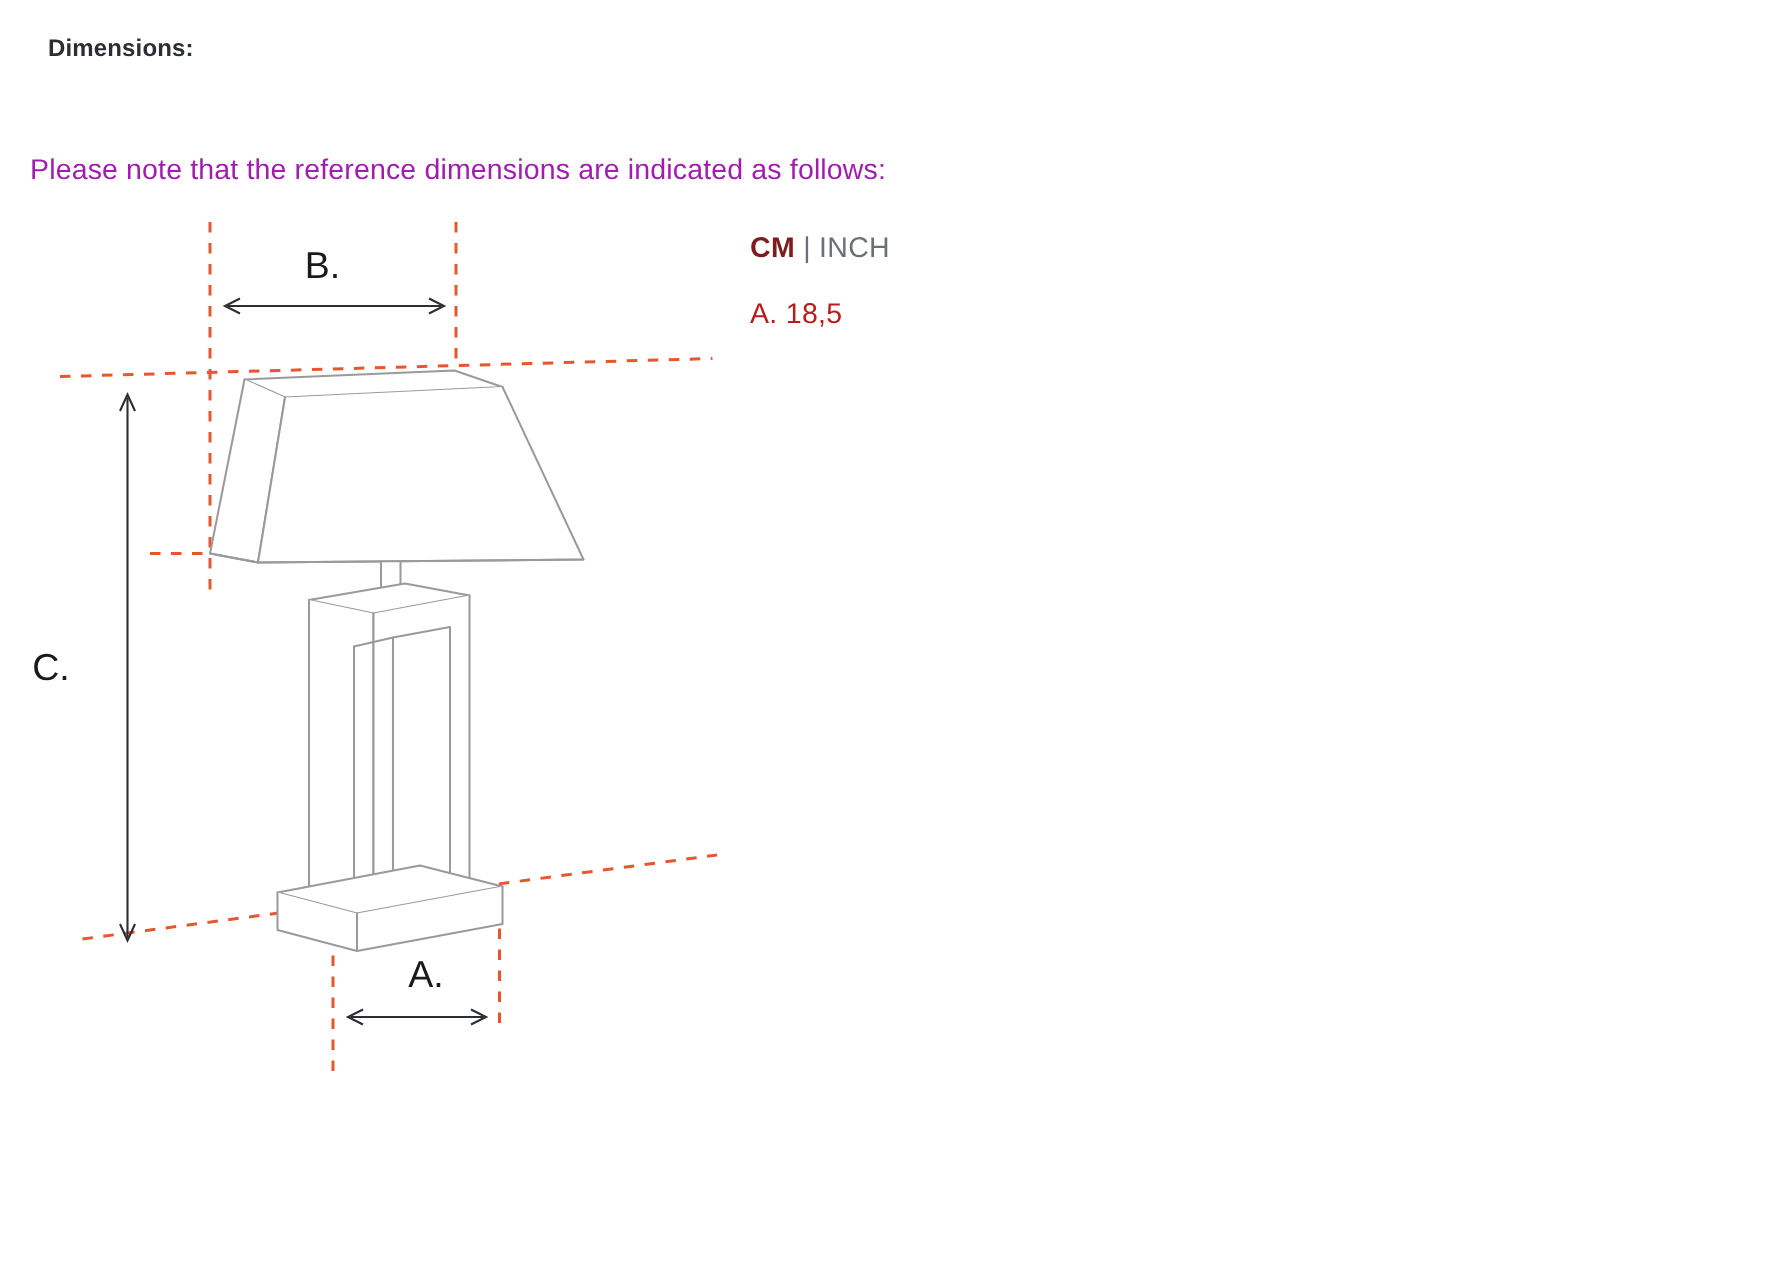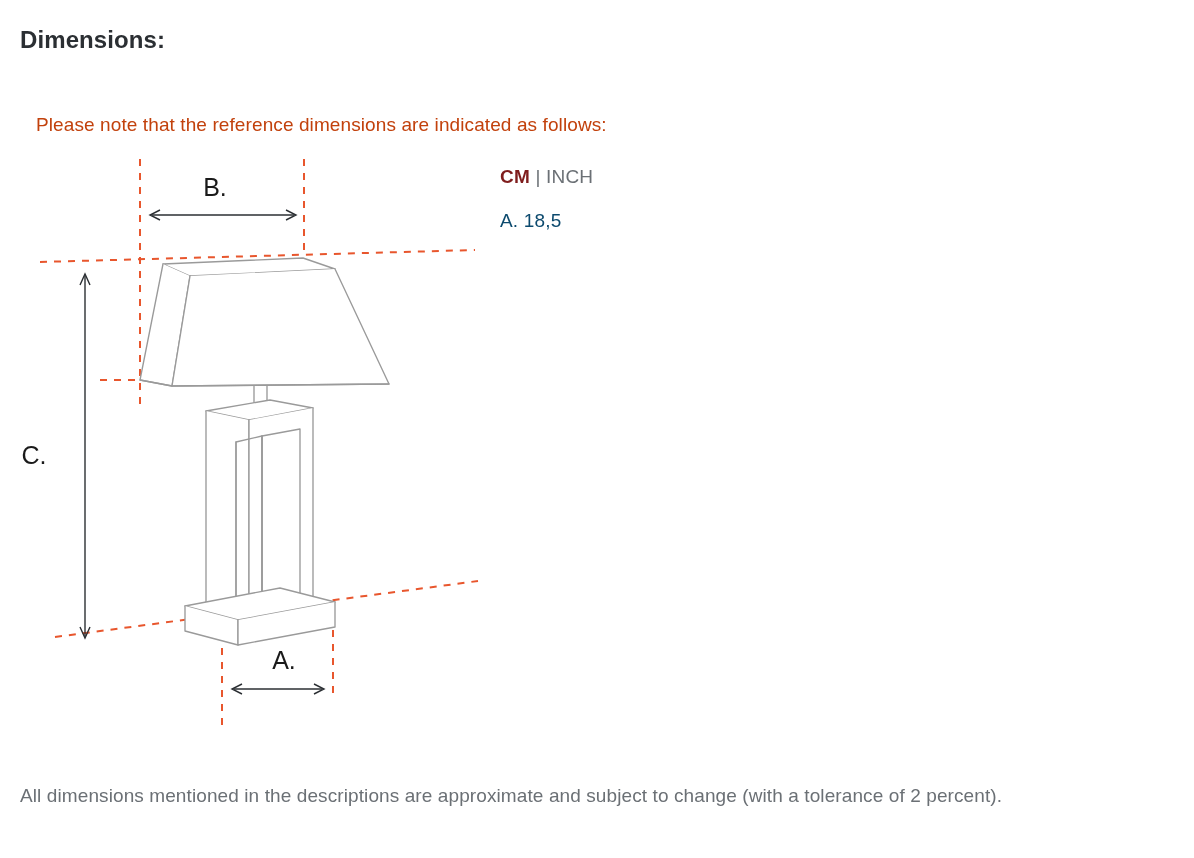--- a/index.html
+++ b/index.html
@@ -17,32 +17,32 @@
     position: relative;
   }
   .page {
     position: relative;
     width: 1194px;
     height: 858px;
     box-sizing: border-box;
     padding: 0 20px;
   }
   .heading {
-    font-size: 24px;
+    font-size: 16px;
     font-weight: bold;
     color: #2b2f33;
+    margin: 12px;
+    padding-top: 8px;
+    line-height: 26px;
+    letter-spacing: 0.1px;
+  }
+  .intro {
+    font-size: 19px;
+    color: #a21caf;
     margin: 0;
-    padding-top: 27px;
-    line-height: 26px;
-    letter-spacing: 0.1px;
-  }
-  .intro {
-    font-size: 19px;
-    color: #c2410c;
-    margin: 16px;
     padding-top: 43px;
     line-height: 26px;
     letter-spacing: 0.1px;
   }
   .diagram-wrap {
     position: relative;
     margin-top: 16px;
     width: 1154px;
     height: 600px;
   }
@@ -65,21 +65,21 @@
     line-height: 26px;
     letter-spacing: 0.2px;
     margin-bottom: 18px;
   }
   .legend-head .cm {
     font-weight: bold;
     color: #7f1d1d;
   }
   .legend-row {
     font-size: 19px;
-    color: #0c4a6e;
+    color: #b91c1c;
     line-height: 26px;
     letter-spacing: 0.2px;
     margin-bottom: 24px;
     white-space: pre;
   }
   .footnote {
     position: absolute;
     left: 20px;
     top: 772px;
     width: 1160px;
@@ -207,15 +207,14 @@
       </svg>
     </div>
 
     <div class="legend">
       <div class="legend-head"><span class="cm">CM</span><span> | </span><span>INCH</span></div>
       <div class="legend-row">A. 18,5</div>
     </div>
 
   </div>
 
-  <p class="footnote">All dimensions mentioned in the descriptions are approximate and subject to change (with a tolerance of 2 percent).</p>
 
 </div>
 
 </body></html>

